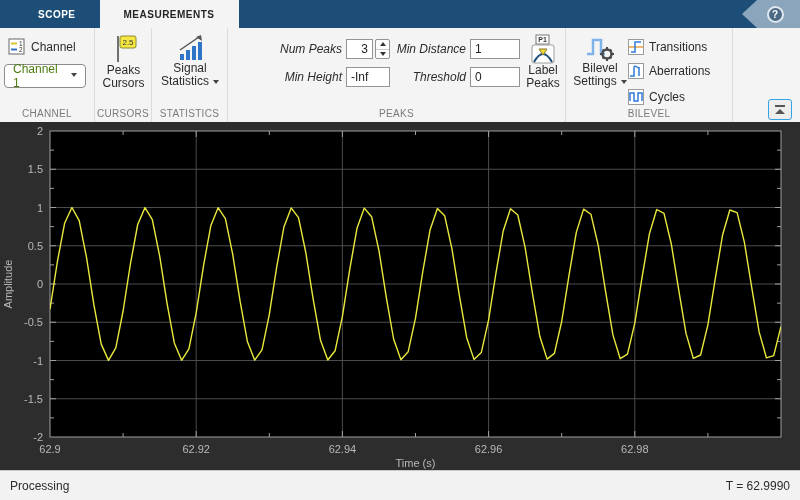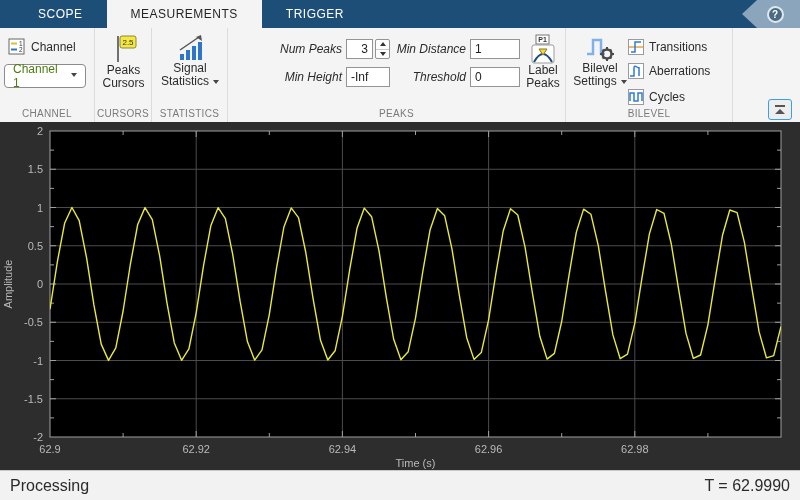--- a/index.html
+++ b/index.html
@@ -1,20 +1,20 @@
 <!DOCTYPE html>
 <html><head>
 <meta charset="utf-8">
 <style>
   * { margin:0; padding:0; box-sizing:border-box; }
   html,body { width:800px; height:500px; font-family:"Liberation Sans","DejaVu Sans",sans-serif; background:#2d2d2d; overflow:hidden; }
 
   
   .tabbar { position:relative; width:800px; height:28px; background:#1d4e77; display:flex; align-items:stretch; }
-  .tab { padding:4px 24px; display:flex; align-items:center; font-size:12px; font-weight:normal; letter-spacing:.5px; color:#fff; cursor:pointer; }
+  .tab { padding:4px 24px; display:flex; align-items:center; font-size:10px; font-weight:bold; letter-spacing:.5px; color:#fff; cursor:pointer; }
   .tab:first-child { margin-left:14px; }
   .tab.active { background:#f4f4f4; color:#252525; }
   .help-plate { position:absolute; right:0; top:0; width:58px; height:28px; background:#8ba6bc;
     clip-path:polygon(0 50%, 26% 0, 100% 0, 100% 100%, 26% 100%); display:flex; align-items:center; justify-content:center; }
   .help-circle { width:17px; height:17px; border-radius:50%; background:#4d6a85; border:2px solid #dfe7ee;
     color:#fff; font-size:10px; font-weight:bold; display:flex; align-items:center; justify-content:center; cursor:pointer; margin-left:8px;}
 
   
   .toolbar { width:800px; height:94px; background:#f4f4f4; display:flex; }
   .tsec { position:relative; height:94px; border-right:1px solid #dcdcdc; }
@@ -33,29 +33,28 @@
   .dropdown { position:absolute; left:4px; top:36px; width:82px; height:24px; background:#fff; border:1px solid #8c8c8c; border-radius:4px;
     display:flex; align-items:center; font-size:12px; color:#4d7c0f; padding:0 8px; cursor:pointer; justify-content:space-between; }
   .toggle-item { position:absolute; left:62px; height:18px; display:flex; align-items:center; gap:5px; font-size:12px; color:#2b2b2b; cursor:pointer; white-space:nowrap; }
   .collapse-btn { position:absolute; right:8px; bottom:2px; width:24px; height:21px; background:#eee; border:1px solid #35a2e8; border-radius:3px;
     display:flex; align-items:center; justify-content:center; cursor:pointer; }
 
   
   .plot-region { width:800px; height:348px; background:#2d2d2d; position:relative; }
 
   
-  .statusbar { width:800px; height:30px; background:#f2f2f2; border-top:1px solid #c9c9c9; display:flex; align-items:center; justify-content:space-between; padding:0 10px; font-size:16px; color:#2b2b2b; }
+  .statusbar { width:800px; height:30px; background:#f2f2f2; border-top:1px solid #c9c9c9; display:flex; align-items:center; justify-content:space-between; padding:0 10px; font-size:12px; color:#2b2b2b; }
 </style>
 </head>
 <body>
 
 <div class="tabbar">
   <div class="tab">SCOPE</div>
   <div class="tab active">MEASUREMENTS</div>
-  <div class="tab">TRIGGER</div>
   <div class="help-plate">
     <div class="help-circle">?</div>
   </div>
 </div>
 
 <div class="toolbar">
 
   <div class="tsec" style="width:95px">
     <div style="position:absolute;left:8px;top:10px;display:flex;align-items:center;gap:6px;font-size:12px;color:#2b2b2b;">
       <svg width="17" height="17" viewBox="0 0 17 17">

